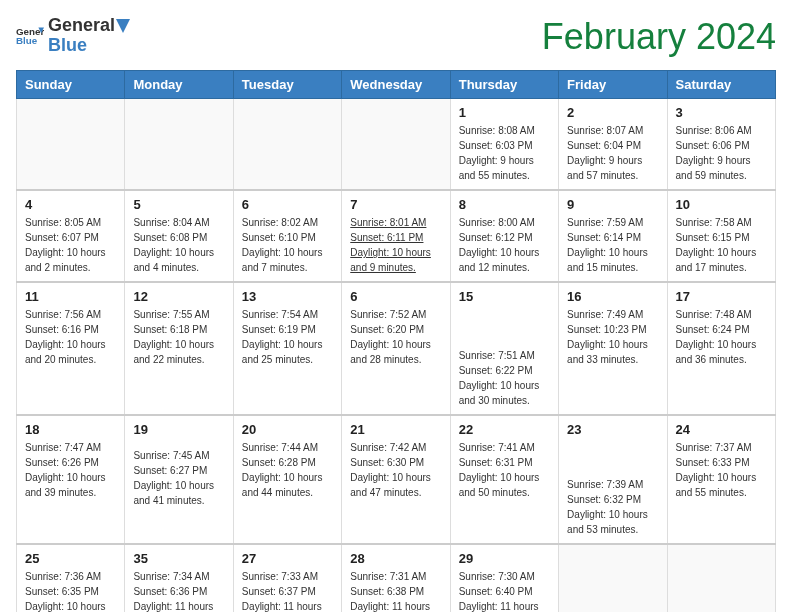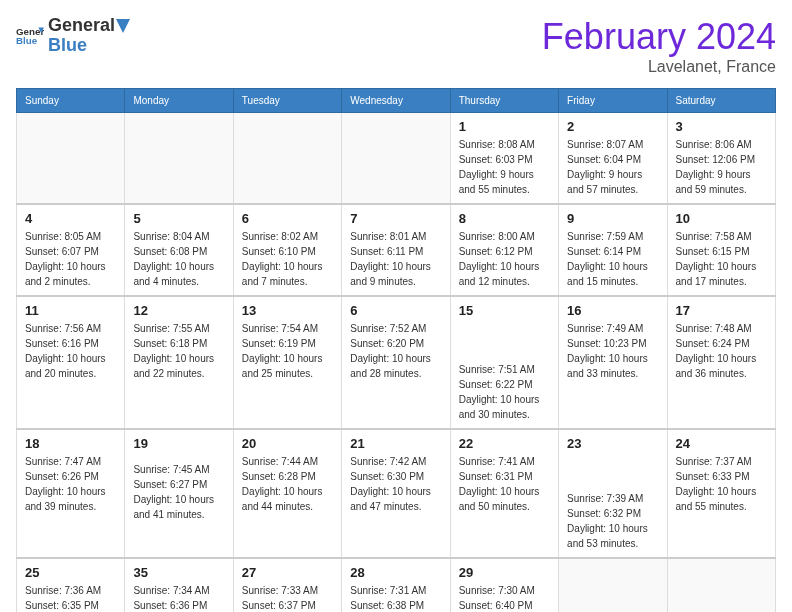--- a/index.html
+++ b/index.html
@@ -33,36 +33,36 @@
     .logo-icon {
       width: 28px;
       height: 28px;
     }
     .title-area {
       text-align: right;
     }
     .month-title {
       font-size: 36px;
       font-weight: normal;
-      color: #6d28d9;
+      color: #15803d;
     }
     .location {
       font-size: 16px;
       color: #555;
     }
     .calendar {
       width: 100%;
       border-collapse: collapse;
       border: 1px solid #ccc;
     }
     .calendar th {
       background-color: #3a7fc1;
       color: white;
-      font-size: 10px;
-      font-weight: normal;
+      font-size: 13px;
+      font-weight: bold;
       padding: 6px 8px;
       text-align: left;
       border: 1px solid #2d6aa0;
     }
     .calendar td {
       vertical-align: top;
       padding: 6px 8px;
       border: 1px solid #ddd;
       width: calc(100% / 7);
       font-size: 11px;
@@ -104,21 +104,20 @@
             <polygon points="0,0 14,0 7,14" fill="#3a7fc1"></polygon>
           </svg>
       </div>
       <div class="logo-text">
         <span style="color:#3a7fc1">Blue</span>
       </div>
     </div>
   </div>
   <div class="title-area">
     <div class="month-title">February 2024</div>
-    <div class="location">Lavelanet, France</div>
   </div>
 </div>
 
 <table class="calendar">
   <thead>
     <tr>
     <th>Sunday</th>
         <th>Monday</th>
         <th>Tuesday</th>
         <th>Wednesday</th>
@@ -143,21 +142,21 @@
         <td>
           <div class="day-number">2</div>
           <div class="day-info" style="white-space: pre-line;">Sunrise: 8:07 AM
 Sunset: 6:04 PM
 Daylight: 9 hours
 and 57 minutes.</div>
         </td>
         <td>
           <div class="day-number">3</div>
           <div class="day-info" style="white-space: pre-line;">Sunrise: 8:06 AM
-Sunset: 12:06 PM
+Sunset: 6:06 PM
 Daylight: 9 hours
 and 59 minutes.</div>
         </td>
       </tr>
       <tr class="row-divider">
         <td>
           <div class="day-number">4</div>
           <div class="day-info" style="white-space: pre-line;">Sunrise: 8:05 AM
 Sunset: 6:07 PM
 Daylight: 10 hours
@@ -172,21 +171,21 @@
         </td>
         <td>
           <div class="day-number">6</div>
           <div class="day-info" style="white-space: pre-line;">Sunrise: 8:02 AM
 Sunset: 6:10 PM
 Daylight: 10 hours
 and 7 minutes.</div>
         </td>
         <td>
           <div class="day-number">7</div>
-          <div class="day-info" style="white-space: pre-line;">Sunrise: 8:01 AM
+          <div class="day-info" style="white-space: pre-line; text-decoration: underline;">Sunrise: 8:01 AM
 Sunset: 6:11 PM
 Daylight: 10 hours
 and 9 minutes.</div>
         </td>
         <td>
           <div class="day-number">8</div>
           <div class="day-info" style="white-space: pre-line;">Sunrise: 8:00 AM
 Sunset: 6:12 PM
 Daylight: 10 hours
 and 12 minutes.</div>

